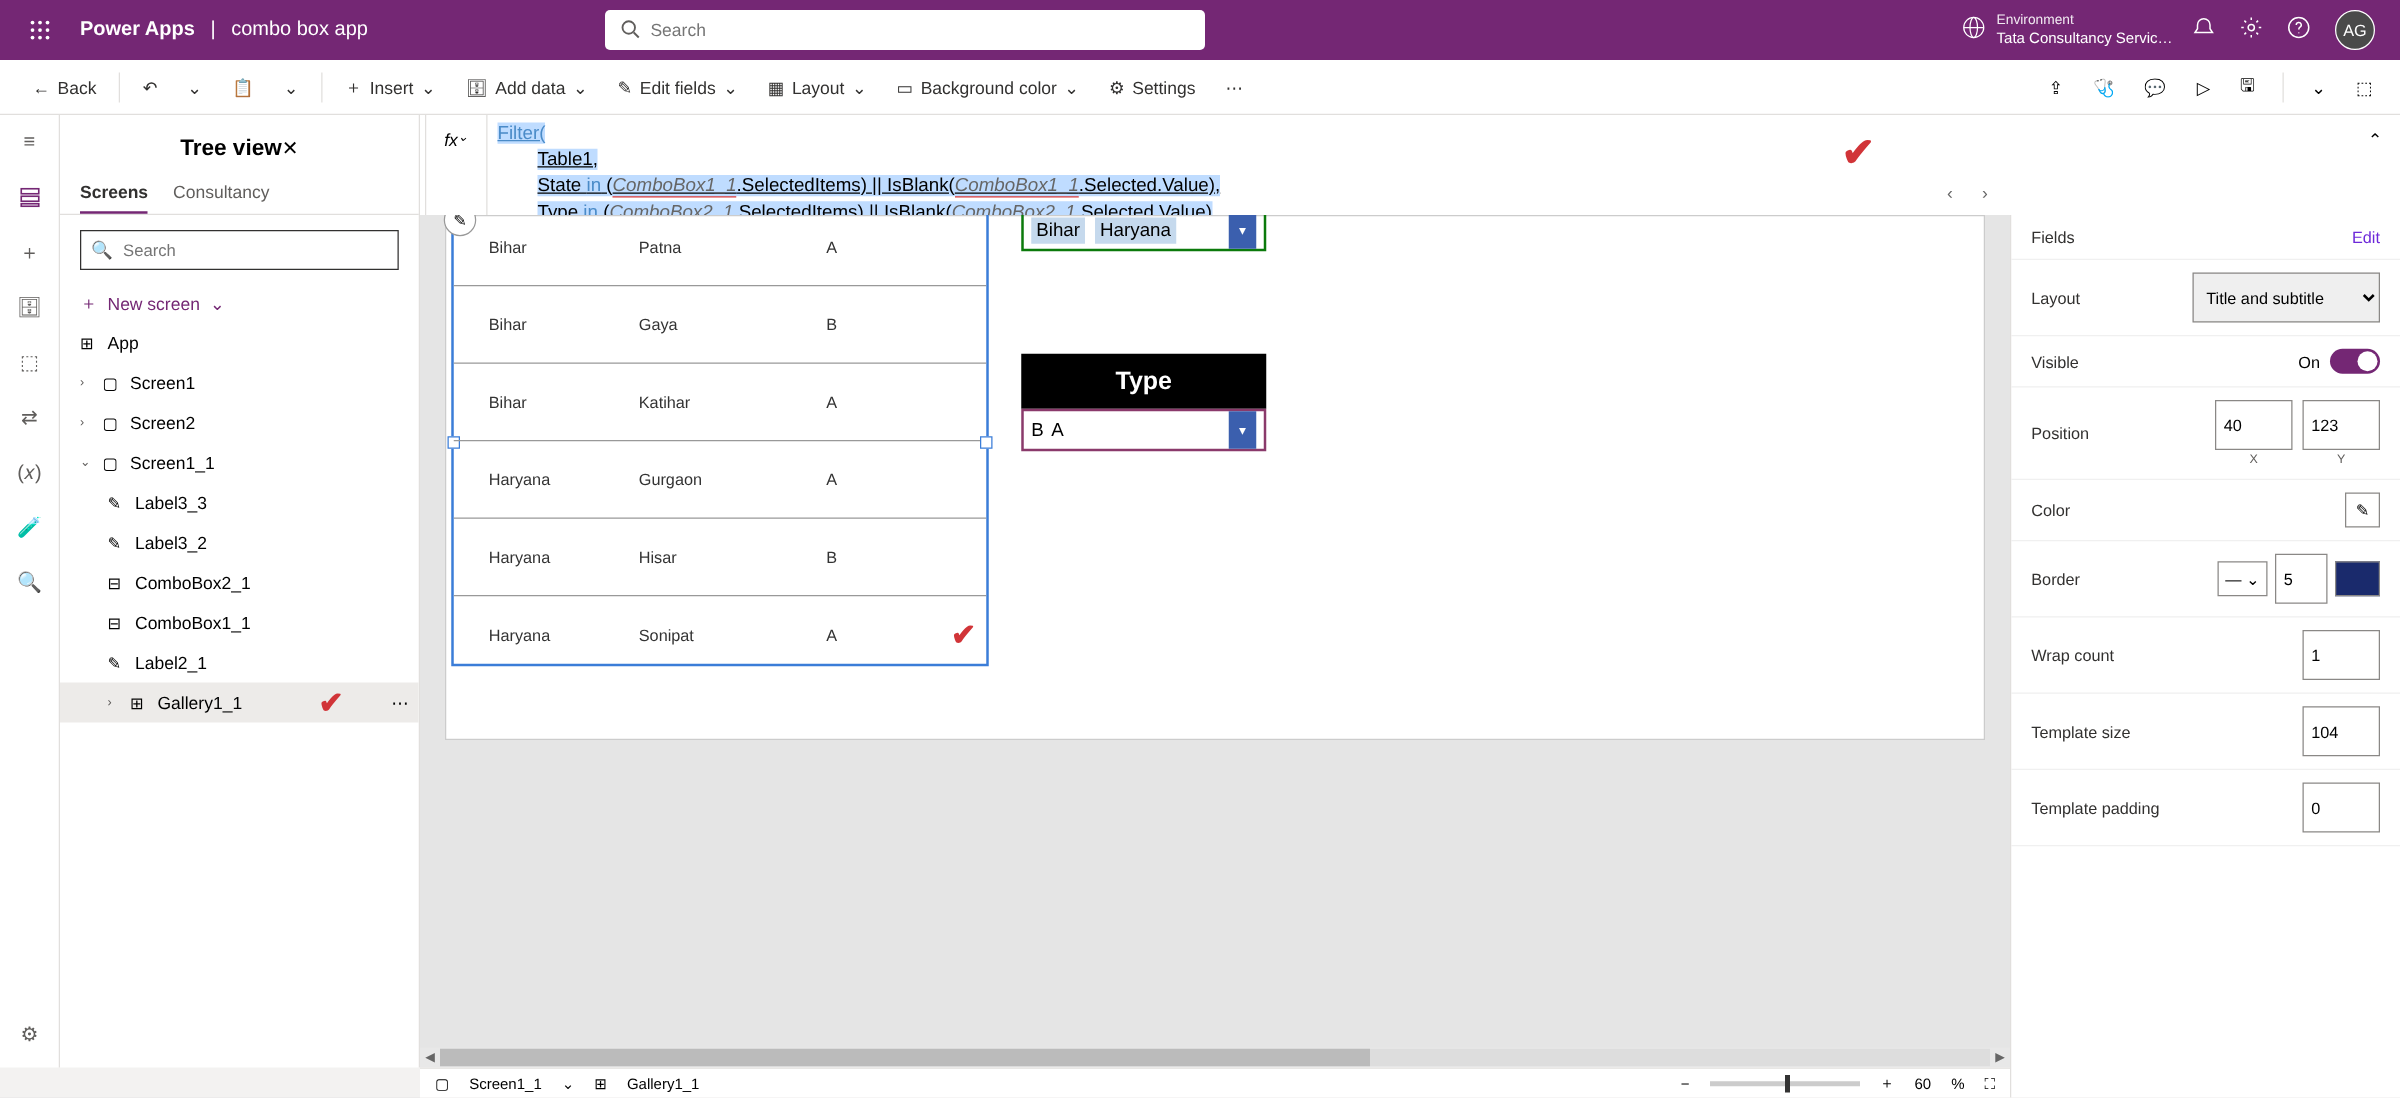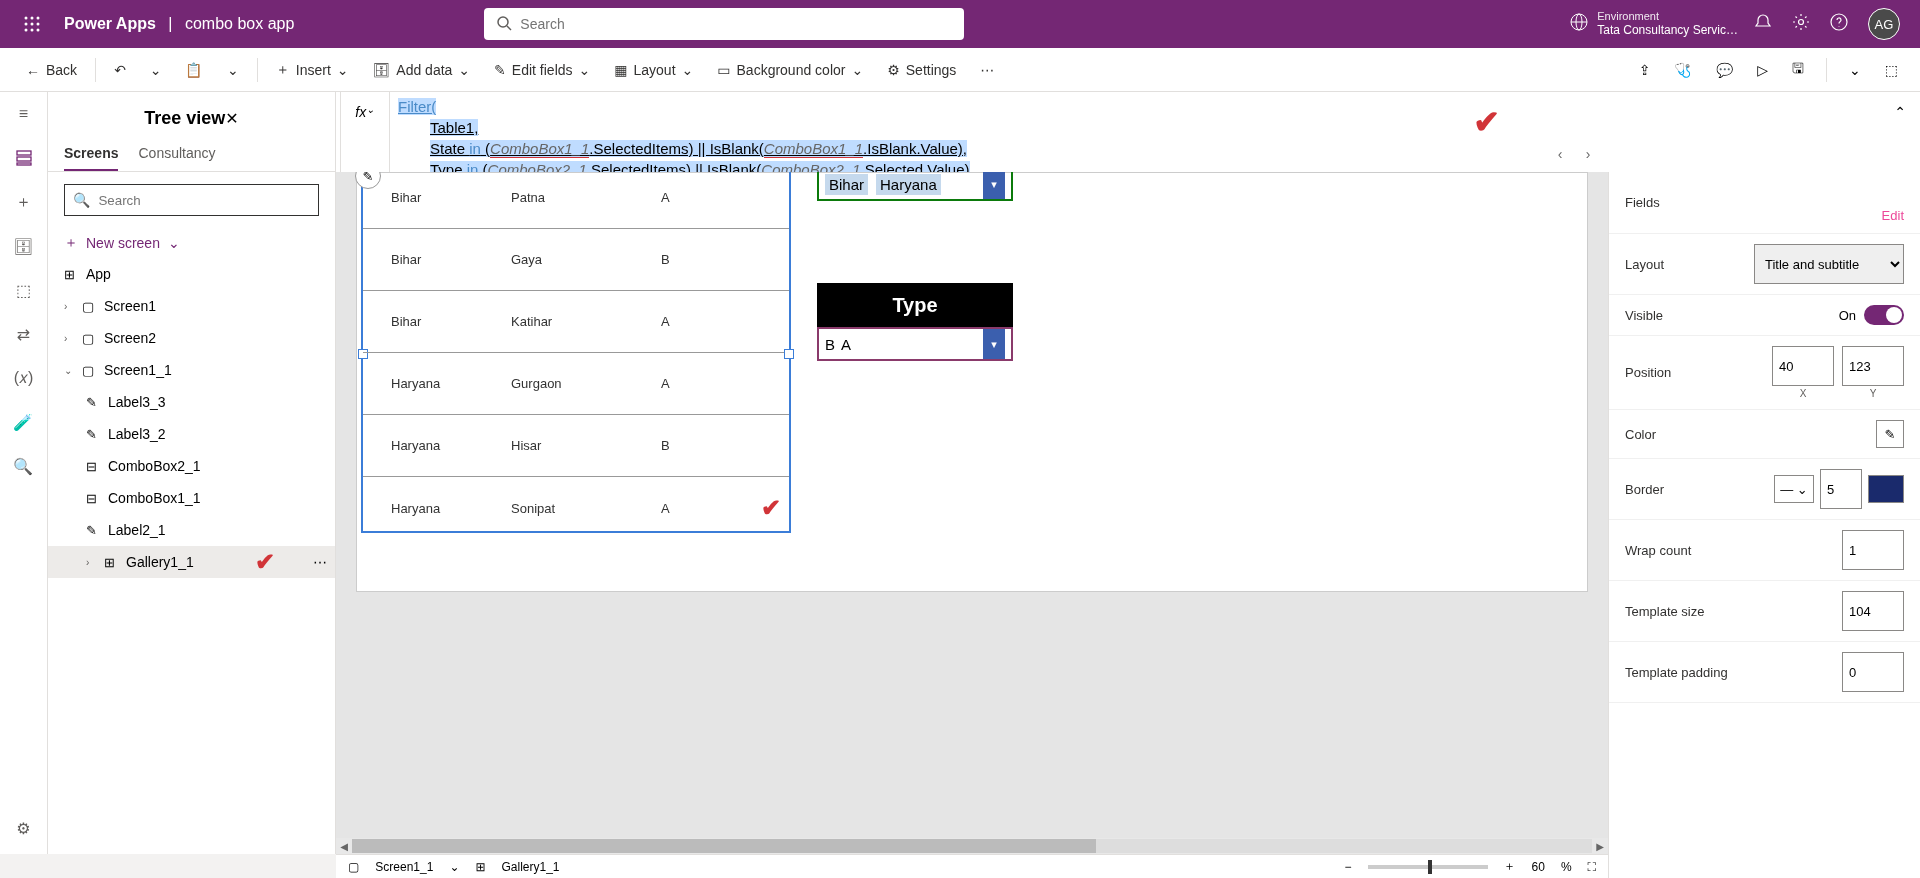--- a/index.html
+++ b/index.html
@@ -96,21 +96,21 @@
 .hscroll .arrow { width:16px; text-align:center; font-size:10px; color:#666; }
 .hscroll .track { flex:1; height:14px; background:#ddd; position:relative; }
 .hscroll .thumb { position:absolute; left:0; width:60%; height:100%; background:#bbb; }
 .bottom-bar { position: absolute; left: 336px; right: 312px; bottom: 0; height: 24px; background: white; border-top: 1px solid #e1dfdd; display: flex; align-items: center; padding: 0 12px; gap: 16px; font-size: 12px; z-index: 3; }
 .bottom-bar .spacer { flex: 1; }
 
 
 .right-panel { position: absolute; right: 0; top: 172px; bottom: 0; width: 312px; background: white; border-left: 1px solid #e1dfdd; display: flex; flex-direction: column; z-index: 4; }
 .prop-group { padding: 10px 16px; border-bottom: 1px solid #f0f0f0; display: flex; align-items: center; justify-content: space-between; gap: 8px; font-size: 13px; }
 .prop-group .label { color: #323130; }
-.prop-group .edit-link { color: #ec4899; cursor: pointer; margin-top: 26px; }
+.prop-group .edit-link { color: #6d28d9; cursor: pointer; }
 .prop-group select, .prop-group input[type=text] { height: 40px; border: 1px solid #8a8886; padding: 0 6px; font-size: 13px; }
 .prop-group input.small { width: 62px; }
 .toggle { width: 40px; height: 20px; background: #742774; border-radius: 10px; position: relative; }
 .toggle::after { content:''; width:16px; height:16px; background:white; border-radius:50%; position:absolute; right:2px; top:2px; }
 .xy-group { display:flex; flex-direction:column; gap:2px; align-items:flex-end; }
 .xy-row { display:flex; gap:8px; }
 .xy-labels { display:flex; gap:8px; font-size:10px; color:#605e5c; }
 .xy-labels span { width:62px; text-align:center; }
 .color-swatch { width:28px; height:28px; border:1px solid #8a8886; display:flex; align-items:center; justify-content:center; }
 .border-row { display:flex; gap:6px; align-items:center; }
@@ -256,21 +256,21 @@
   </div>
   <div class="equals">=</div>
   <div class="fx-label">
       <span>fx</span>
       <span style="font-size:10px;">⌄</span>
     </div>
   <div class="formula-area">
     <span class="check-red" style="right:380px; top:8px;">✔</span>
     <div><span class="sel kw">Filter(</span></div>
     <div style="padding-left:32px;"><span class="sel">Table1,</span></div>
-    <div style="padding-left:32px;"><span class="sel"><span>State </span><span class="kw">in</span><span> (</span><span class="id-underline">ComboBox1_1</span><span>.SelectedItems) || IsBlank(</span><span class="id-underline">ComboBox1_1</span><span>.IsBlank.Value),</span></span></div>
+    <div style="padding-left:32px;"><span class="sel"><span>State </span><span class="kw">in</span><span> (</span><span class="id-underline">ComboBox1_1</span><span>.SelectedItems) || IsBlank(</span><span class="id-underline">ComboBox1_1</span><span>.Selected.Value),</span></span></div>
     <div style="padding-left:32px;"><span class="sel"><span>Type </span><span class="kw">in</span><span> (</span><span class="id-underline">ComboBox2_1</span><span>.SelectedItems) || IsBlank(</span><span class="id-underline">ComboBox2_1</span><span>.Selected.Value)</span></span></div>
     <div><span>)</span><span style="border-left:1px solid #000;">&nbsp;</span></div>
   </div>
   <div class="expand-caret">⌃</div>
 </div>
 
 <div class="formula-info">
   <div class="info-left">
       <span>⌄</span>
       <span>Filter( Table1, State in (ComboBox1_1.SelectedItem…</span>

